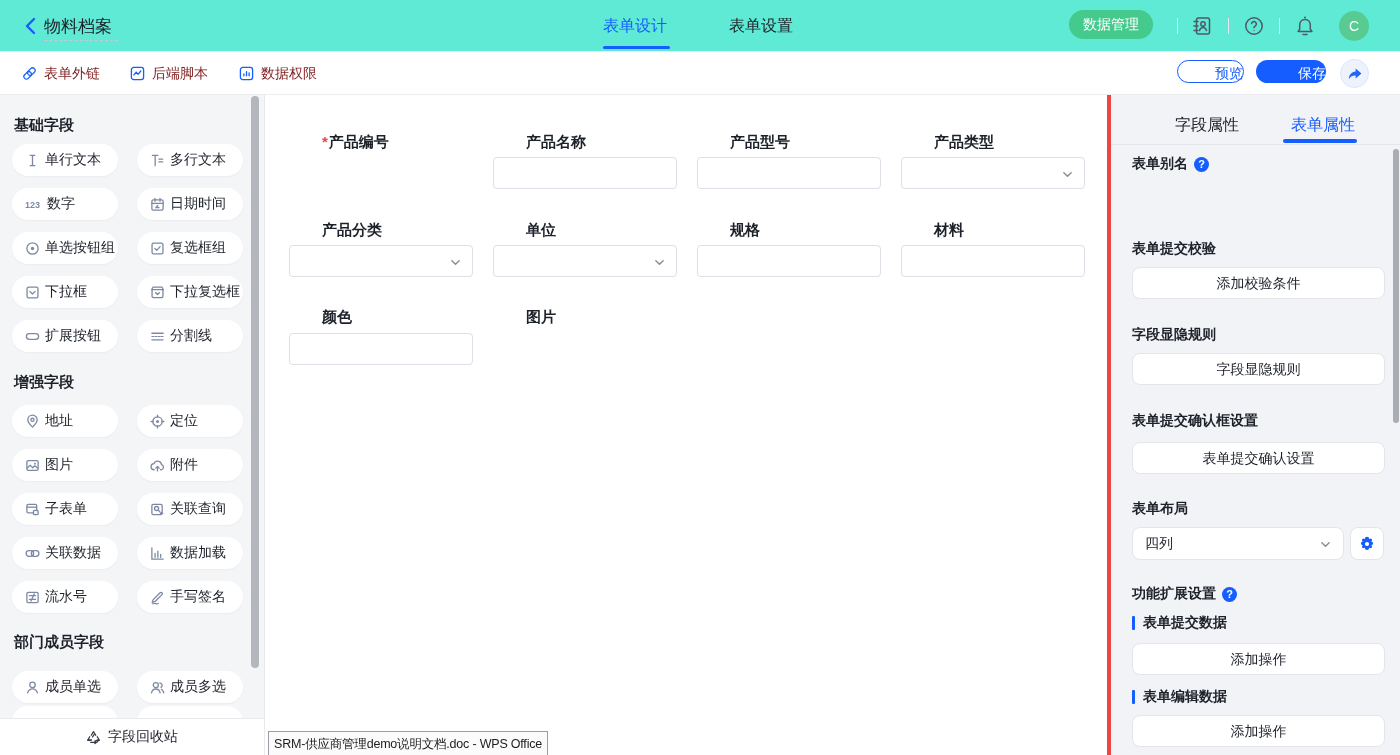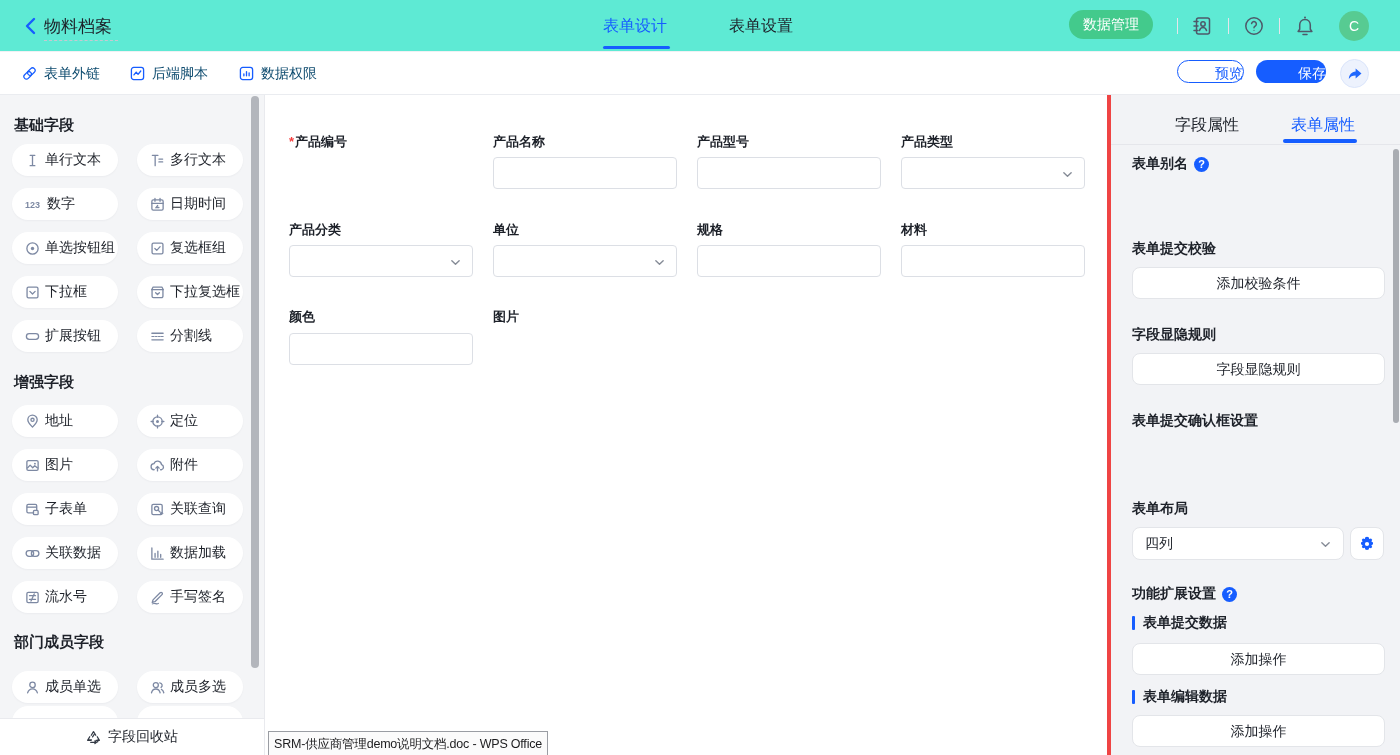--- a/index.html
+++ b/index.html
@@ -16,38 +16,38 @@
 #tab1 { left:603px; color:#165dff; }
 #tab2 { left:729px; color:#1d2129; }
 #tab-underline { position:absolute; left:603px; top:46px; width:67px; height:3px; background:#165dff; border-radius:2px; }
 #btn-green { position:absolute; left:1069px; top:10px; width:84px; height:29px; background:#43ca8c; border-radius:15px; color:#fff; font-size:14px; text-align:center; line-height:29px; }
 .hsep { position:absolute; top:18px; width:1px; height:16px; background:#e5e6eb; }
 .hicon { position:absolute; top:15px; width:22px; height:22px; }
 #avatar { position:absolute; left:1339px; top:11px; width:30px; height:30px; border-radius:50%; background:#57cb92; color:#fff; font-size:14px; text-align:center; line-height:30px; }
 
 
 #toolbar { position:absolute; left:0; top:52px; width:1400px; height:43px; background:#fff; border-bottom:1px solid #eaecf0; z-index:5; }
-.tool-item { position:absolute; top:0; height:43px; display:flex; align-items:center; gap:7px; color:#0c4a6e; font-size:14px; }
+.tool-item { position:absolute; top:0; height:43px; display:flex; align-items:center; gap:7px; color:#7f1d1d; font-size:14px; }
 .tbtn { position:absolute; top:8px; height:23px; border-radius:14px; font-size:14px; text-align:right; line-height:25px; }
 #btn-preview { left:1177px; width:67px; border:1px solid #165dff; color:#165dff; background:#fff; }
 #btn-save { left:1256px; width:70px; background:#165dff; color:#fff; line-height:27px; }
 #btn-share { position:absolute; left:1340px; top:7px; width:29px; height:29px; border-radius:50%; background:#edf2fd; border:1px solid #dbe5fb; }
 
 
 #lsb { position:absolute; left:0; top:95px; width:265px; height:660px; background:#f4f5f7; border-right:1px solid #e9eaee; overflow:hidden; }
 .sb-h { position:absolute; left:14px; font-size:15px; font-weight:bold; color:#1d2129; }
 .pill { position:absolute; width:106px; height:32px; background:#fff; border-radius:16px; box-shadow:0 1px 2px rgba(29,33,41,0.04); display:flex; align-items:center; padding-left:13px; gap:5px; font-size:14px; color:#1d2129; white-space:nowrap; }
 .pill svg { flex:none; }
 .pl { left:12px; } .pr { left:137px; }
 #lsb-thumb { position:absolute; left:251px; top:1px; width:8px; height:572px; background:#b3b6bc; border-radius:4px; }
 #lsb-footer { position:absolute; left:0; top:623px; width:264px; height:37px; background:#fff; border-top:1px solid #e9eaee; display:flex; align-items:center; justify-content:center; gap:7px; font-size:14px; color:#1d2129; }
 
 
 #canvas { position:absolute; left:265px; top:95px; width:842px; height:660px; background:#fff; }
-.flabel { position:absolute; font-size:13px; font-weight:bold; color:#1d2129; white-space:nowrap; }
+.flabel { position:absolute; font-size:15px; font-weight:bold; color:#1d2129; white-space:nowrap;margin-left:33px; }
 .star { color:#f53f3f; margin-right:1px; }
 .finput { position:absolute; width:184px; height:32px; background:#fff; border:1px solid #dcdfe5; border-radius:4px; }
 .finput.dis { background:#f4f5f6; border-color:#e9eaec; color:#b4b8bf; font-size:14px; line-height:30px; padding-left:12px; }
 .fsel svg.chev { position:absolute; right:11px; top:11px; }
 
 
 #rsb { position:absolute; left:1107px; top:95px; width:293px; height:660px; background:#f2f3f6; border-left:4px solid #ef4444; }
 .rtab { position:absolute; top:20px; font-size:16px; }
 #rtab-underline { position:absolute; left:172px; top:44px; width:74px; height:4px; background:#165dff; border-radius:2px; }
 #rtab-div { position:absolute; left:0px; top:49px; width:293px; height:1px; background:#e5e6eb; }
@@ -296,20 +296,21 @@
 
   <div class="rlabel" style="top:60px">表单别名 <span class="q">?</span></div>
 
   <div class="rlabel" style="top:145px">表单提交校验</div>
   <div class="rbtn" style="top:172px">添加校验条件</div>
 
   <div class="rlabel" style="top:231px">字段显隐规则</div>
   <div class="rbtn" style="top:258px">字段显隐规则</div>
 
   <div class="rlabel" style="top:317px">表单提交确认框设置</div>
+  <div class="rbtn" style="top:347px">表单提交确认设置</div>
 
   <div class="rlabel" style="top:405px">表单布局</div>
   <div style="position:absolute; left:21px; top:432px; width:212px; height:33px; background:#fff; border:1px solid #e3e5e9; border-radius:8px; font-size:14px; color:#1d2129; line-height:31px; padding-left:12px;">四列
     <svg style="position:absolute; right:12px; top:11px" width="11" height="11" viewBox="0 0 12 12" fill="none" stroke="#868c97" stroke-width="1.5" stroke-linecap="round" stroke-linejoin="round">
         <path d="M2 4 l4 4 4-4"></path>
       </svg>
   </div>
   <div style="position:absolute; left:239px; top:432px; width:34px; height:33px; background:#fff; border:1px solid #e3e5e9; border-radius:8px;">
     <svg style="position:absolute; left:8px; top:8px" width="16" height="16" viewBox="0 0 16 16" fill="#165dff">
         <path d="M8 0.8 l1.7 0.5 0.5 1.8 1.8-0.6 1.2 1.3 -0.8 1.7 1.6 1 0 1.8 -1.6 1 0.8 1.7 -1.2 1.3 -1.8-0.6 -0.5 1.8 -1.7 0.5 -1.7-0.5 -0.5-1.8 -1.8 0.6 -1.2-1.3 0.8-1.7 -1.6-1 0-1.8 1.6-1 -0.8-1.7 1.2-1.3 1.8 0.6 0.5-1.8 z"></path>

